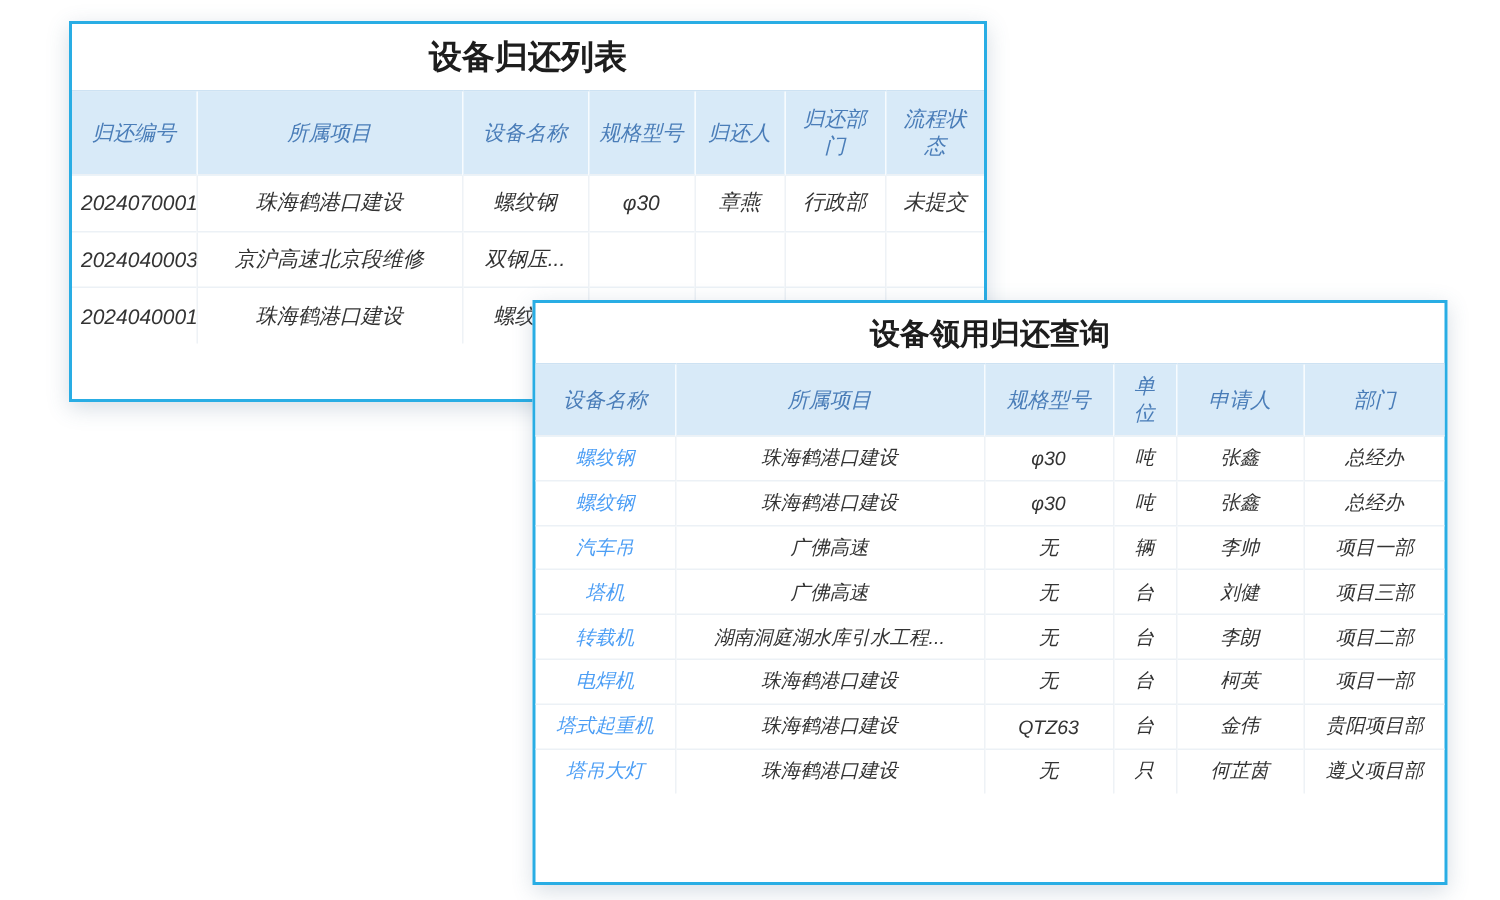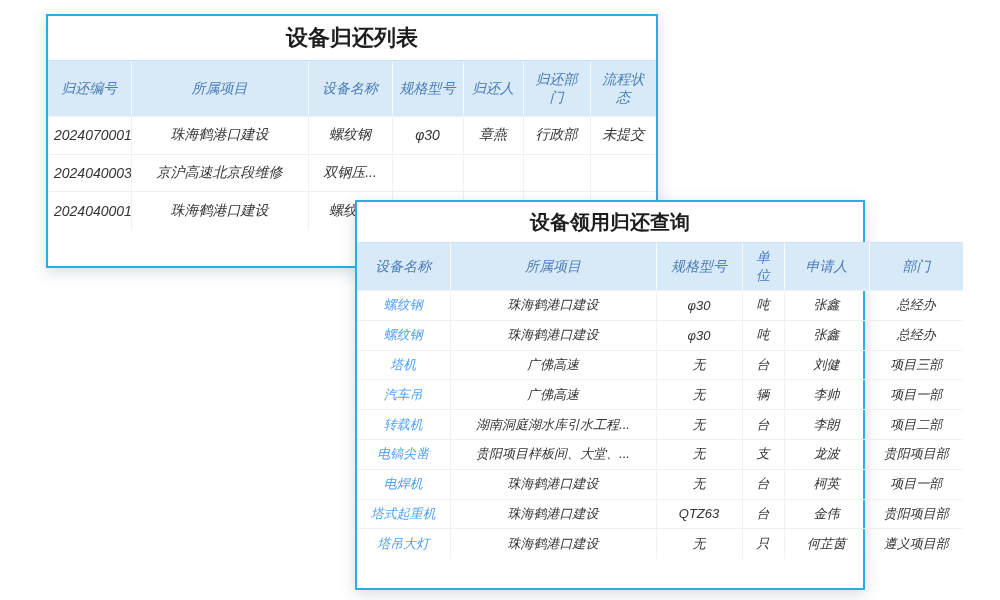--- a/index.html
+++ b/index.html
@@ -10,21 +10,21 @@
     overflow: hidden;
     position: relative;
   }
   .card {
     position: absolute;
     background: #ffffff;
     border: 2px solid #29ade4;
     box-shadow: 0 4px 14px rgba(70, 100, 130, 0.22);
   }
   .card-behind { left: 46px; top: 14px; width: 612px; height: 254px; z-index: 1; }
-  .card-front  { left: 355px; top: 200px; width: 510px; height: 390px; z-index: 2; }
+  .card-front  { left: 355px; top: 200px; width: 610px; height: 390px; z-index: 2; }
 
   .card-title {
     display: flex; align-items: center; justify-content: center;
     font-weight: 700; color: #1d1d1d;
   }
   .card-behind .card-title { height: 44px; font-size: 22px; }
   .card-front  .card-title { height: 40px; font-size: 20px; }
 
   table { border-collapse: collapse; table-layout: fixed; width: 100%; font-style: italic; }
 
@@ -150,50 +150,42 @@
       </tr>
       <tr>
         <td><span class="link">螺纹钢</span></td>
         <td>珠海鹤港口建设</td>
         <td>φ30</td>
         <td>吨</td>
         <td>张鑫</td>
         <td>总经办</td>
       </tr>
       <tr>
-        <td><span class="link">塔机</span></td>
-        <td>广佛高速</td>
-        <td>无</td>
-        <td>台</td>
-        <td>刘健</td>
-        <td>项目三部</td>
-      </tr>
-      <tr>
         <td><span class="link">汽车吊</span></td>
         <td>广佛高速</td>
         <td>无</td>
         <td>辆</td>
         <td>李帅</td>
         <td>项目一部</td>
       </tr>
       <tr>
+        <td><span class="link">塔机</span></td>
+        <td>广佛高速</td>
+        <td>无</td>
+        <td>台</td>
+        <td>刘健</td>
+        <td>项目三部</td>
+      </tr>
+      <tr>
         <td><span class="link">转载机</span></td>
         <td>湖南洞庭湖水库引水工程...</td>
         <td>无</td>
         <td>台</td>
         <td>李朗</td>
         <td>项目二部</td>
-      </tr>
-      <tr>
-        <td><span class="link">电镐尖凿</span></td>
-        <td>贵阳项目样板间、大堂、...</td>
-        <td>无</td>
-        <td>支</td>
-        <td>龙波</td>
-        <td>贵阳项目部</td>
       </tr>
       <tr>
         <td><span class="link">电焊机</span></td>
         <td>珠海鹤港口建设</td>
         <td>无</td>
         <td>台</td>
         <td>柯英</td>
         <td>项目一部</td>
       </tr>
       <tr>

